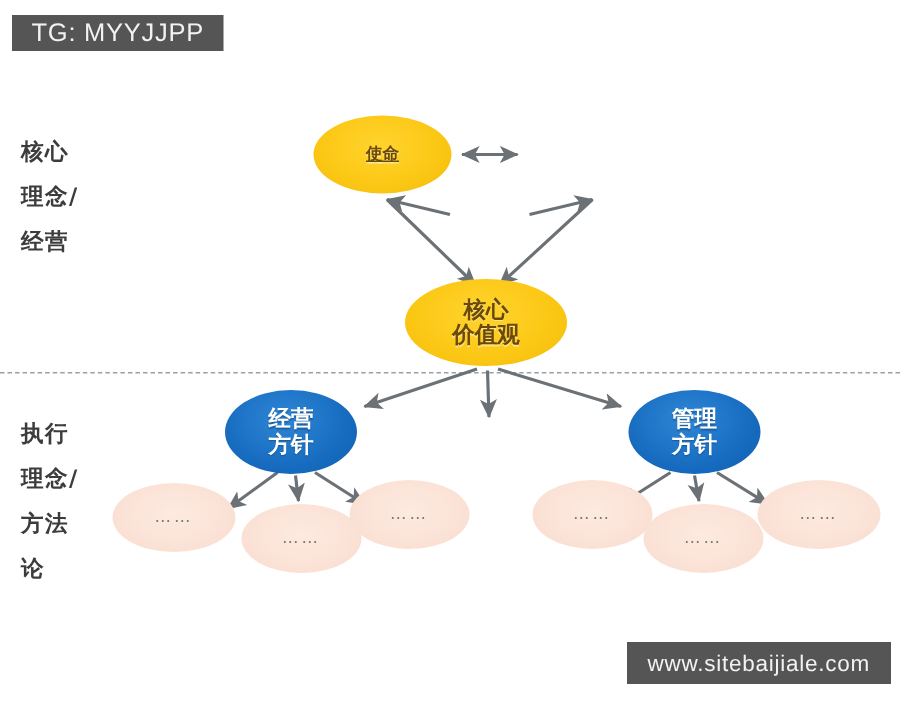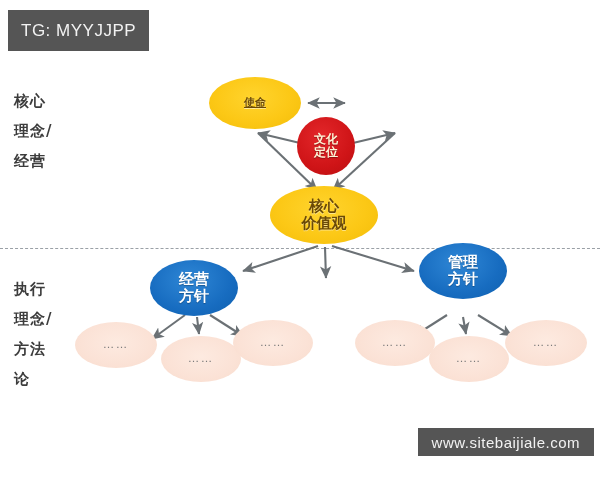--- a/index.html
+++ b/index.html
@@ -27,21 +27,21 @@
     font-family: "Liberation Sans", sans-serif;
     display: flex;
     align-items: center;
     justify-content: center;
     letter-spacing: .5px;
     white-space: nowrap;
   }
   #wm-tg {
     left: 8px;
     top: 10px;
-    height: 41px;
+    height: 24px;
     padding: 0 13px;
     font-size: 17px;
   }
   #wm-site {
     right: 6px;
     bottom: 24px;
     height: 28px;
     padding: 0 14px;
     font-size: 15px;
   }
@@ -124,21 +124,21 @@
     color: #6f6f6f;
     font-weight: 400;
   }
 
   #n-mission  { left: 209px; top: 77px;  width: 92px;  height: 52px; font-size: 11px; text-decoration: underline; }
   #n-vision   { left: 352px; top: 77px;  width: 92px;  height: 52px; font-size: 16px; }
   #n-culture  { left: 297px; top: 117px; width: 58px;  height: 58px; font-size: 12px; }
   #n-values   { left: 270px; top: 186px; width: 108px; height: 58px; font-size: 15px; }
 
   #n-biz      { left: 150px; top: 260px; width: 88px;  height: 56px; font-size: 15px; }
-  #n-mgmt     { left: 419px; top: 243px; width: 88px;  height: 56px; font-size: 15px; }
+  #n-mgmt     { left: 419px; top: 260px; width: 88px;  height: 56px; font-size: 15px; }
   #n-conduct  { left: 294px; top: 281px; width: 66px;  height: 48px; font-size: 13px; }
 
   .node.pink { font-size: 11px; letter-spacing: 2px; color: #7b7b7b; }
   #p-1 { left: 75px;  top: 322px; width: 82px; height: 46px; }
   #p-2 { left: 161px; top: 336px; width: 80px; height: 46px; }
   #p-3 { left: 233px; top: 320px; width: 80px; height: 46px; }
   #p-4 { left: 355px; top: 320px; width: 80px; height: 46px; }
   #p-5 { left: 429px; top: 336px; width: 80px; height: 46px; }
   #p-6 { left: 505px; top: 320px; width: 82px; height: 46px; }
 </style>
@@ -198,24 +198,20 @@
     <span class="ln">理念/</span>
     <span class="ln">方法</span>
     <span class="ln">论</span>
   </div>
 
   <div class="node yellow" id="n-mission">
     <span class="ln">使命</span>
   </div>
 
 
-  <div class="node red" id="n-culture">
-    <span class="ln">文化</span>
-    <span class="ln">定位</span>
-  </div>
 
   <div class="node yellow" id="n-values">
     <span class="ln">核心</span>
     <span class="ln">价值观</span>
   </div>
 
   <div class="node blue" id="n-biz">
     <span class="ln">经营</span>
     <span class="ln">方针</span>
   </div>

